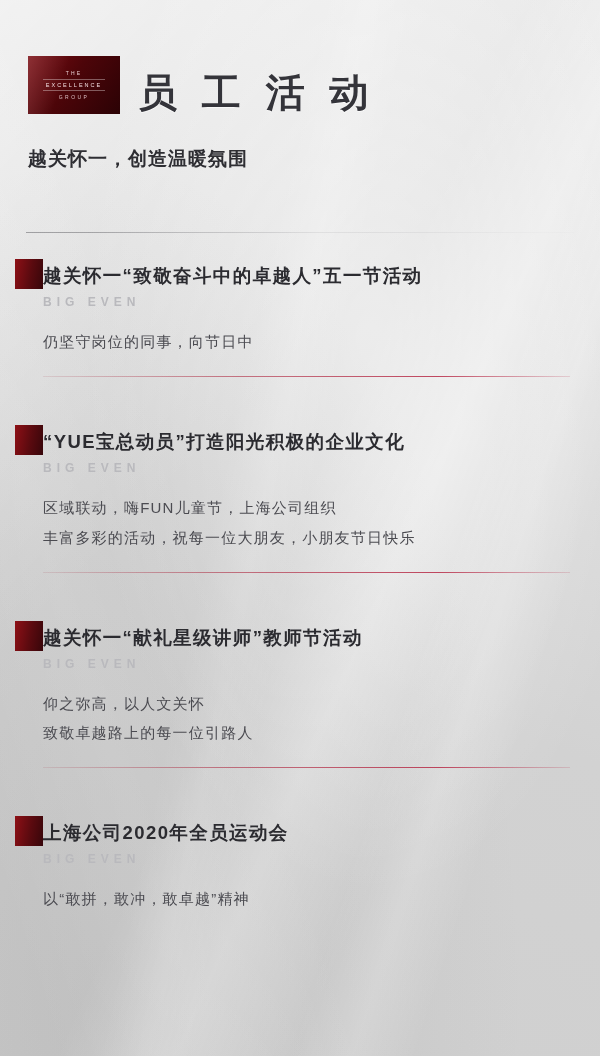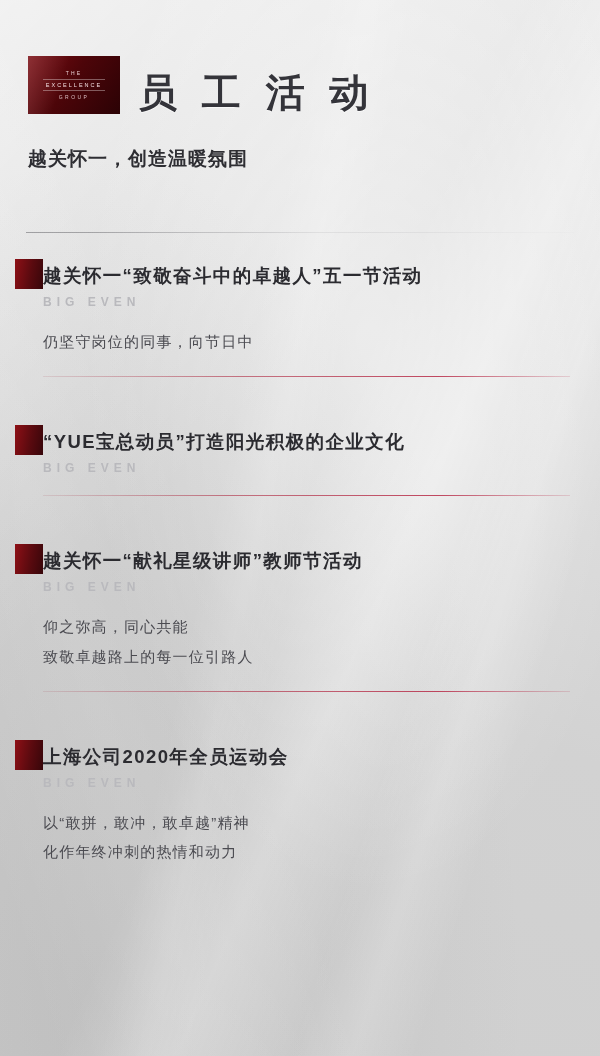--- a/index.html
+++ b/index.html
@@ -202,35 +202,36 @@
       <h3>越关怀一“致敬奋斗中的卓越人”五一节活动</h3>
       <div class="kicker">BIG EVEN</div>
       <p>仍坚守岗位的同事，向节日中</p>
       <div class="rule"></div>
     </div>
 
     <div class="event">
       <div class="accent"></div>
       <h3>“YUE宝总动员”打造阳光积极的企业文化</h3>
       <div class="kicker">BIG EVEN</div>
+      <p>区域联动，嗨FUN儿童节，上海公司组织</p>
+      <p>丰富多彩的活动，祝每一位大朋友，小朋友节日快乐</p>
       <div class="rule"></div>
     </div>
 
     <div class="event">
       <div class="accent"></div>
       <h3>越关怀一“献礼星级讲师”教师节活动</h3>
       <div class="kicker">BIG EVEN</div>
-      <p>仰之弥高，同心共能</p>
+      <p>仰之弥高，以人文关怀</p>
       <p>致敬卓越路上的每一位引路人</p>
       <div class="rule"></div>
     </div>
 
     <div class="event">
       <div class="accent"></div>
       <h3>上海公司2020年全员运动会</h3>
       <div class="kicker">BIG EVEN</div>
       <p>以“敢拼，敢冲，敢卓越”精神</p>
-      <p>化作年终冲刺的热情和动力</p>
 
     </div>
 
   </div>
 </div>
 
 </body></html>

